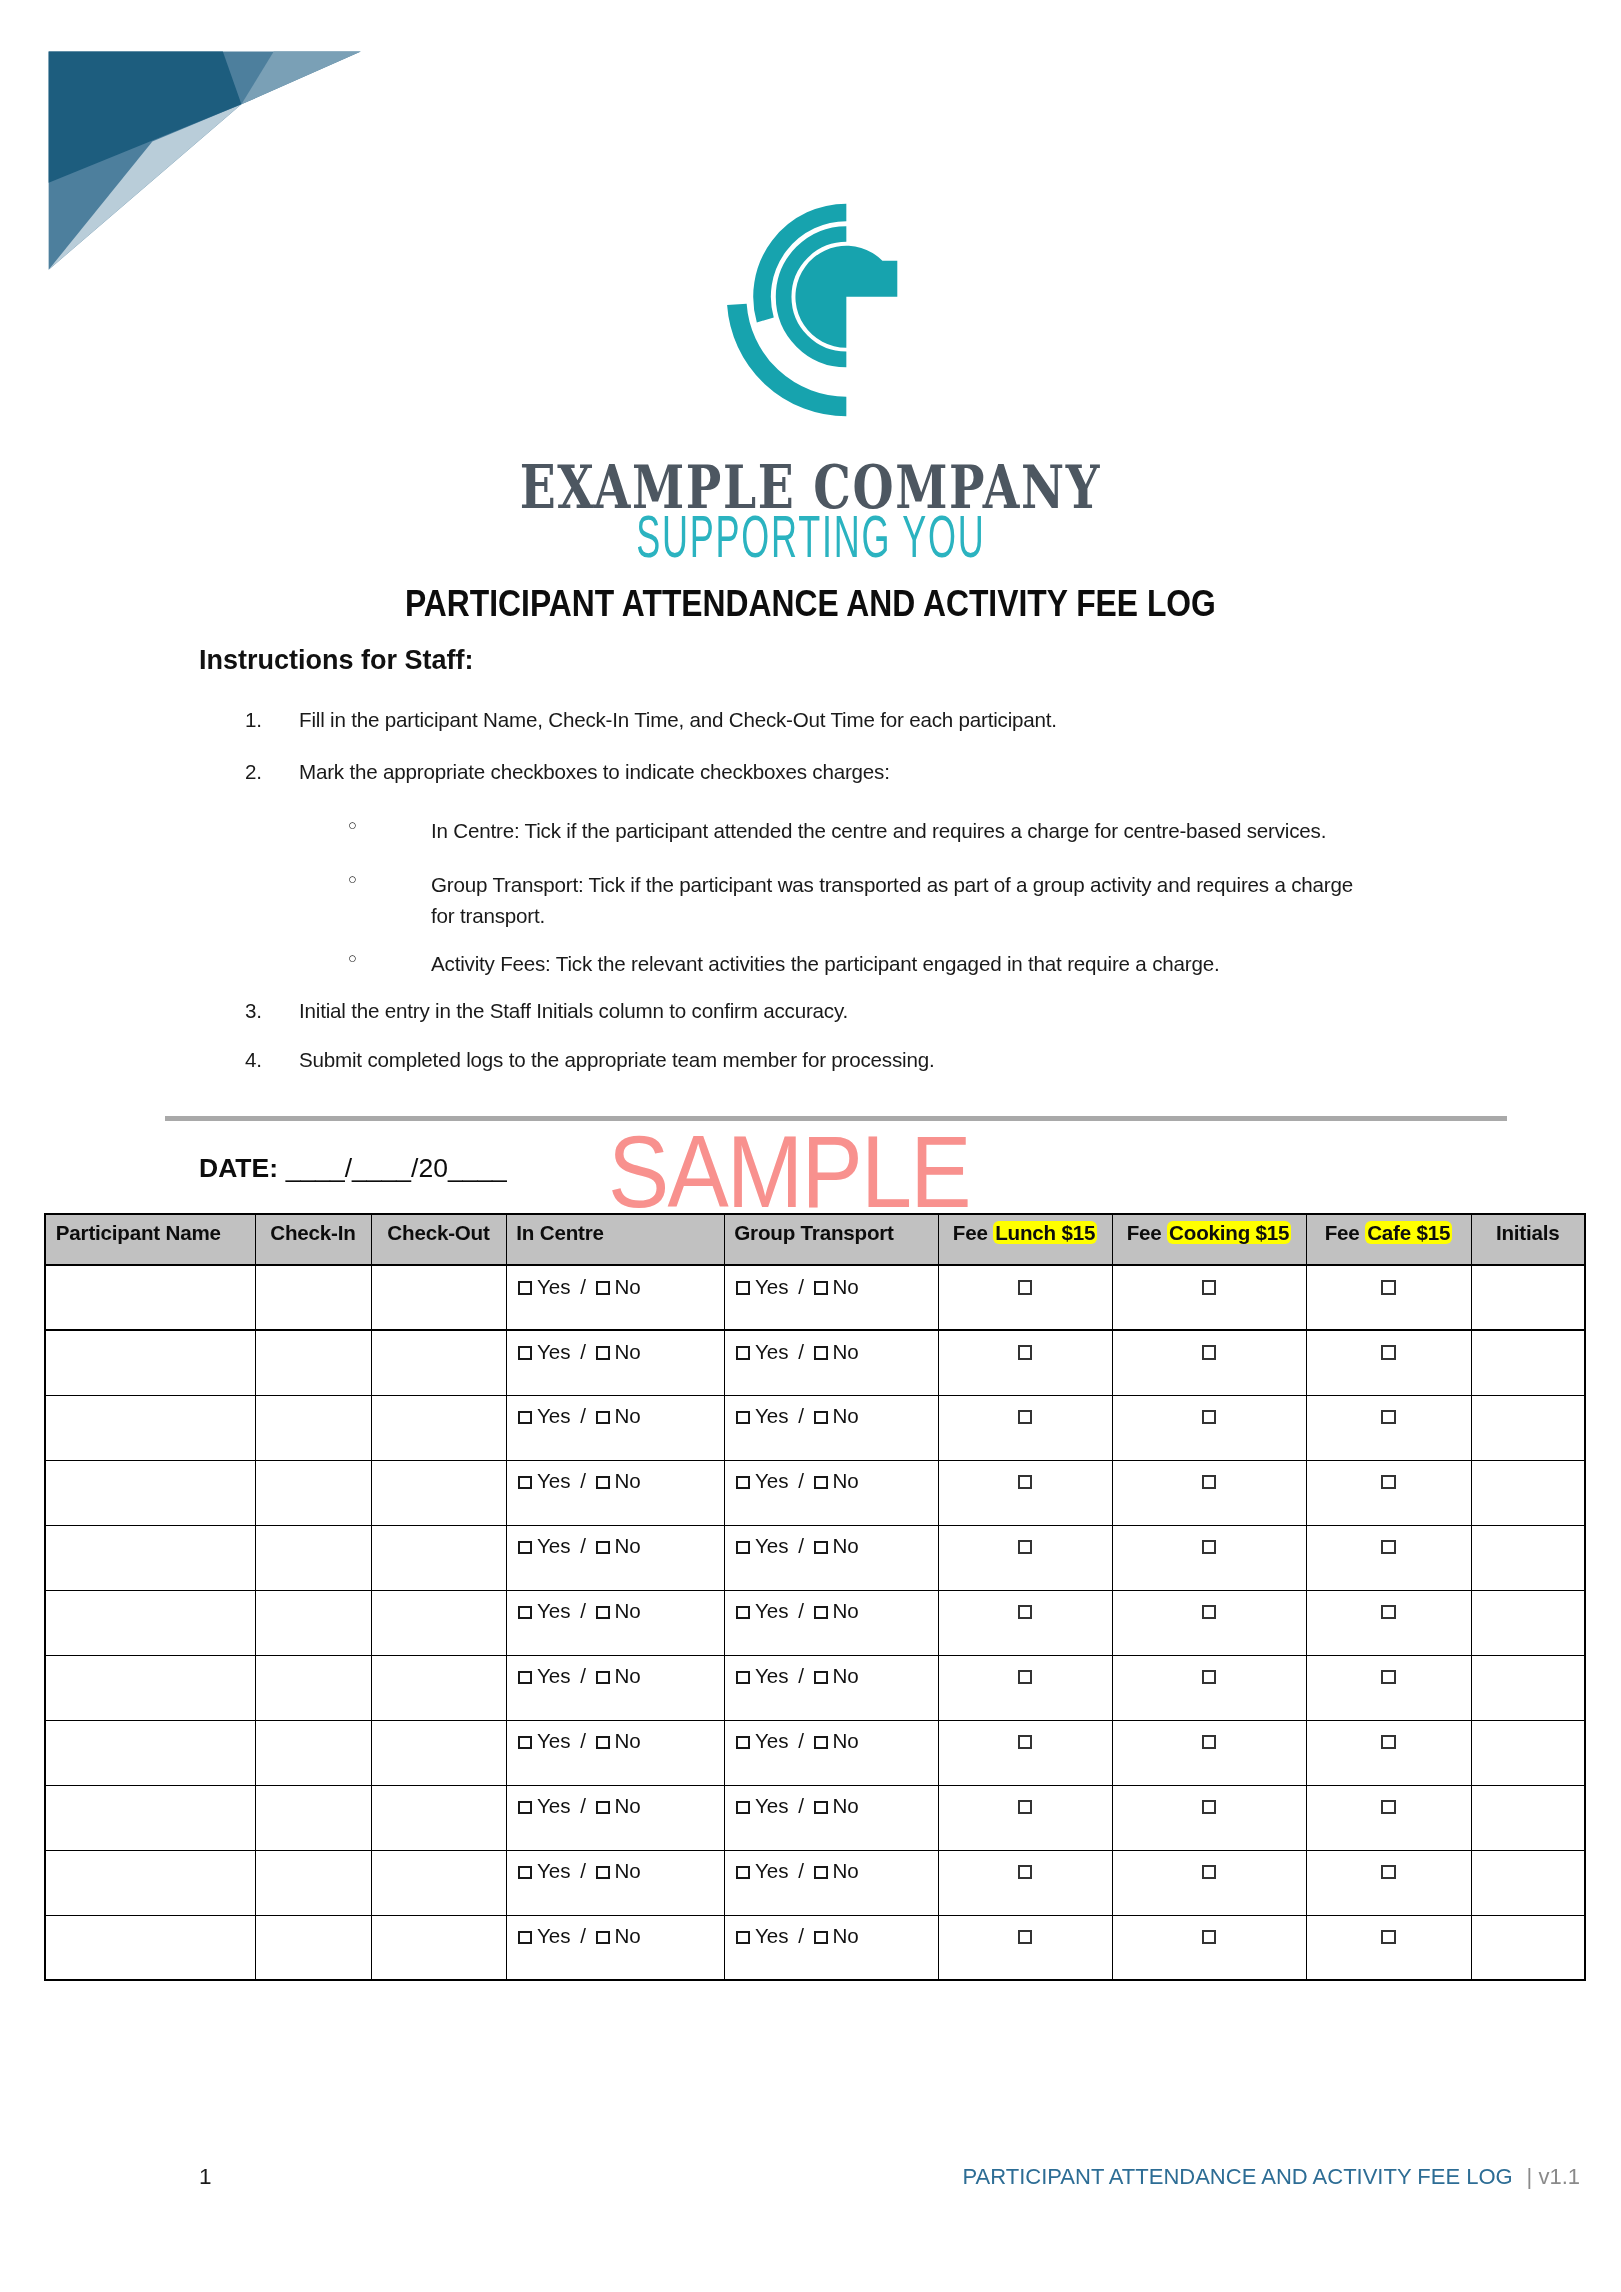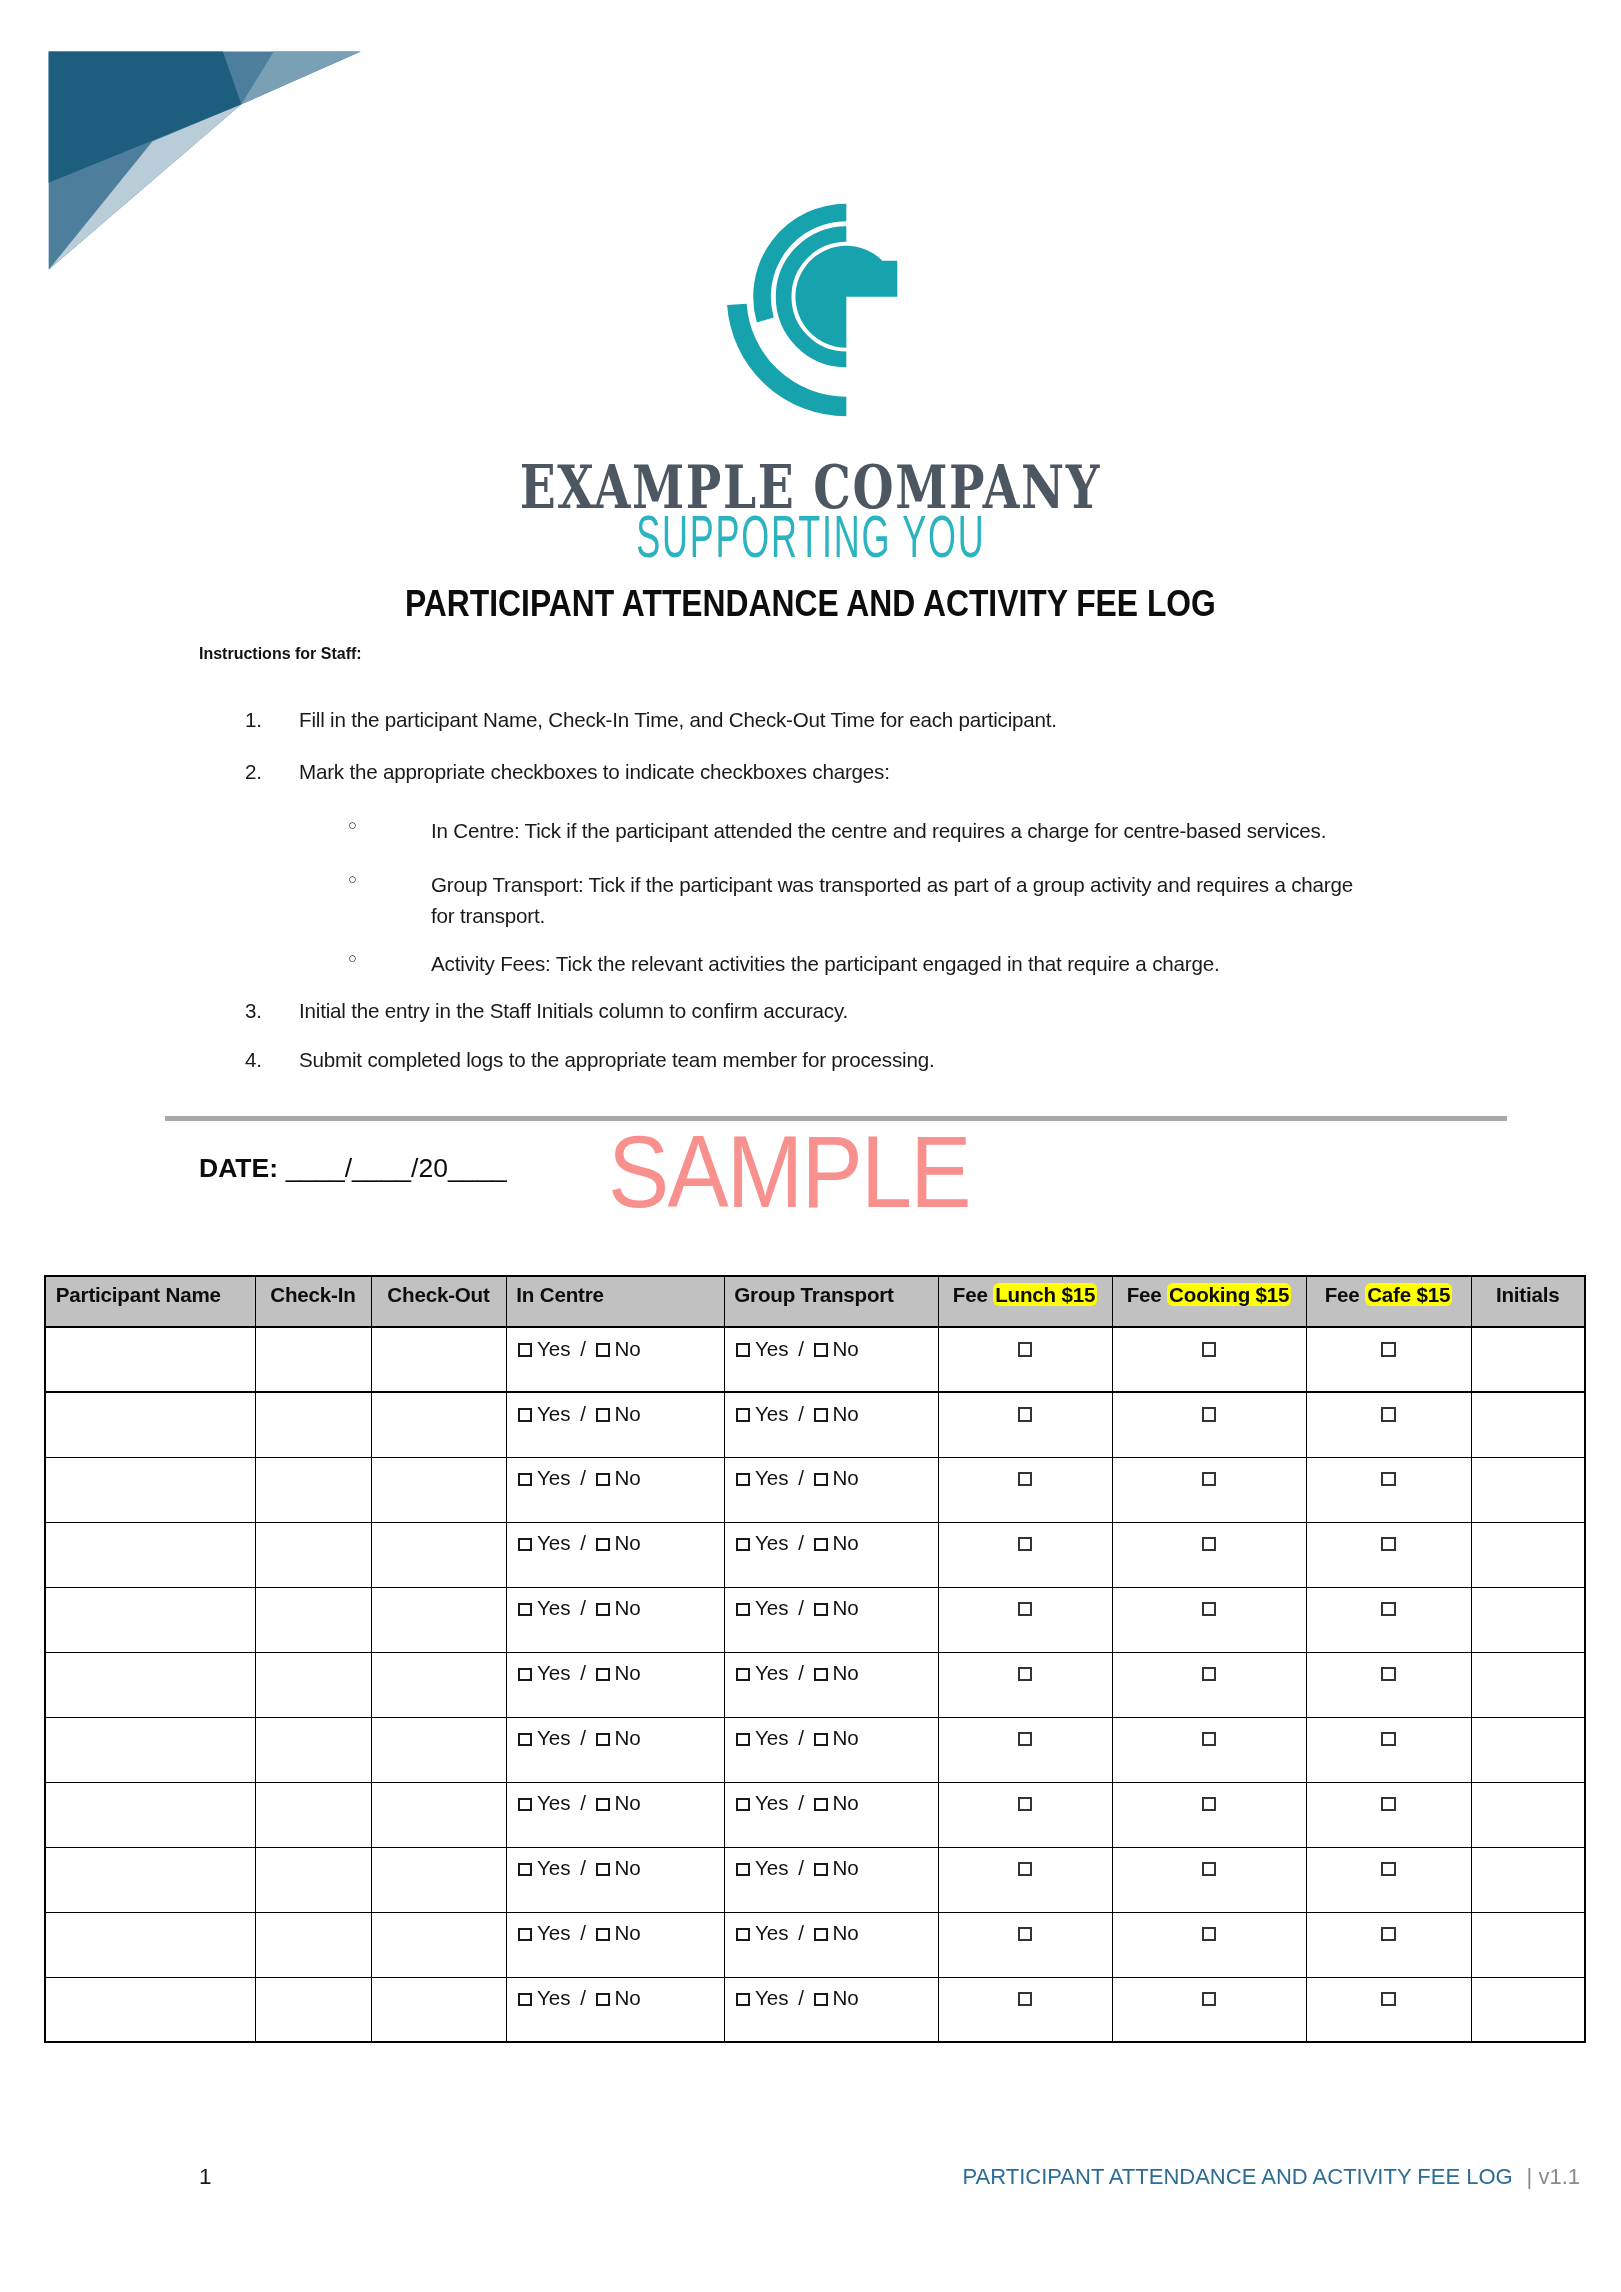--- a/index.html
+++ b/index.html
@@ -18,36 +18,36 @@
   .tagline span.scale {
     display:inline-block; font-size:60px; font-weight:400; letter-spacing:2.9px;
     color:#2bb3c0; transform:scaleX(0.60); transform-origin:center;
   }
   .doc-title span.scale {
     display:inline-block; font-size:37px; font-weight:bold; color:#0d0d0d;
     transform:scaleX(0.86); transform-origin:center; letter-spacing:0;
   }
 
   
-  .instr-heading { position:absolute; left:199px; top:645px; font-size:16px; font-weight:bold; color:#111; }
+  .instr-heading { position:absolute; left:199px; top:645px; font-size:27px; font-weight:bold; color:#111; }
   .li { position:absolute; display:flex; font-size:20.6px; color:#1a1a1a; letter-spacing:-0.2px; }
   .li .num { width:54px; flex:0 0 54px; }
   .li .marker { width:49px; flex:0 0 49px; font-size:14.7px; padding-top:2px; }
   .li .text { width:1078px; }
   .li .text.wrap { width:931px; line-height:31px;margin-left:34px; }
 
   
   .rule { position:absolute; left:165px; top:1116px; width:1342px; height:4.9px; background:#a9a9a9; }
   .date-line { position:absolute; left:199px; top:1153px; font-size:26.5px; color:#0d0d0d; white-space:nowrap; }
   .date-line .lbl { font-weight:bold; margin-right:7.8px; }
   .watermark { position:absolute; left:608px; top:1121px; font-size:102px; font-weight:400;
     color:#f8918e; letter-spacing:-2px; transform:scaleX(0.90); transform-origin:left top; line-height:1; white-space:nowrap; }
 
   
-  .tbl-wrap { position:absolute; left:44px; top:1275px; }
+  .tbl-wrap { position:absolute; left:44px; top:1213px; }
   table { border-collapse:collapse; table-layout:fixed; width:1539px; border:2.5px solid #000; }
   th, td { border:1.5px solid #000; }
   th { background:#c1c1c1; height:51px; vertical-align:top; padding-top:5.9px; font-size:20.6px;
        font-weight:bold; color:#0d0d0d; letter-spacing:-0.2px; border-bottom-width:2px; }
   th.left { text-align:left; padding-left:9.8px; }
   td { height:65px; vertical-align:top; font-size:20.6px; color:#111; background:#fff; }
   tbody tr:first-child td { border-bottom-width:2.9px; }
   .yn-cell { padding:8.8px 0 0 11.8px; white-space:nowrap; }
   .fee-cell { text-align:center; padding-top:9.8px; }
   .cb { display:inline-block; width:13.7px; height:13.7px; border:2px solid #191919; margin-right:4.9px; vertical-align:-1px; background:#fff; }

